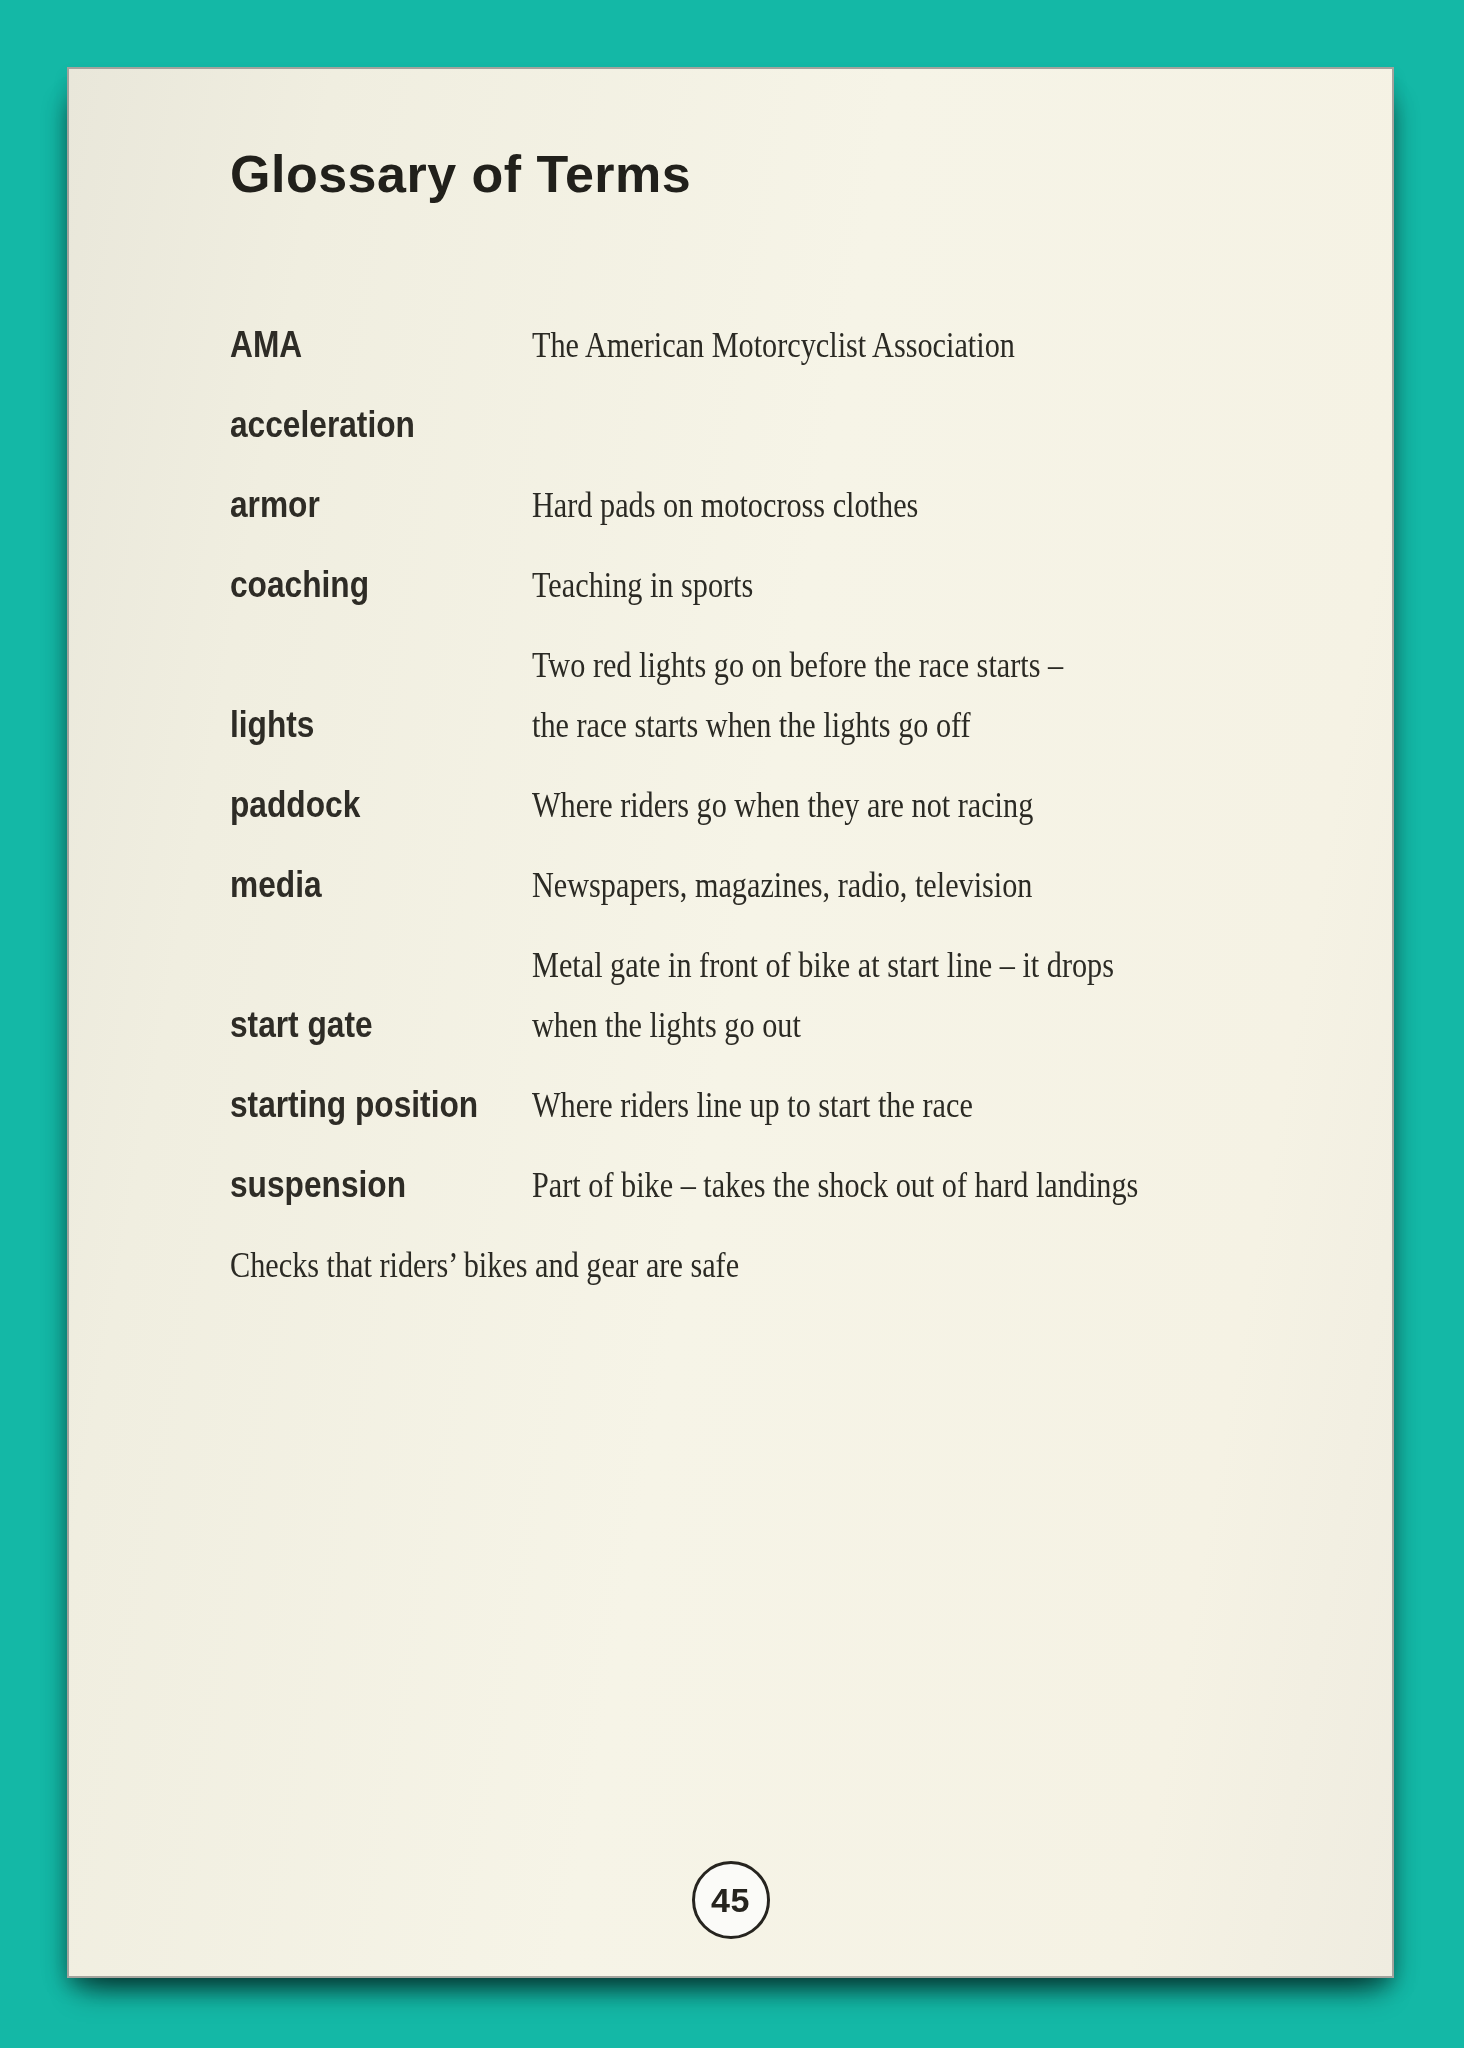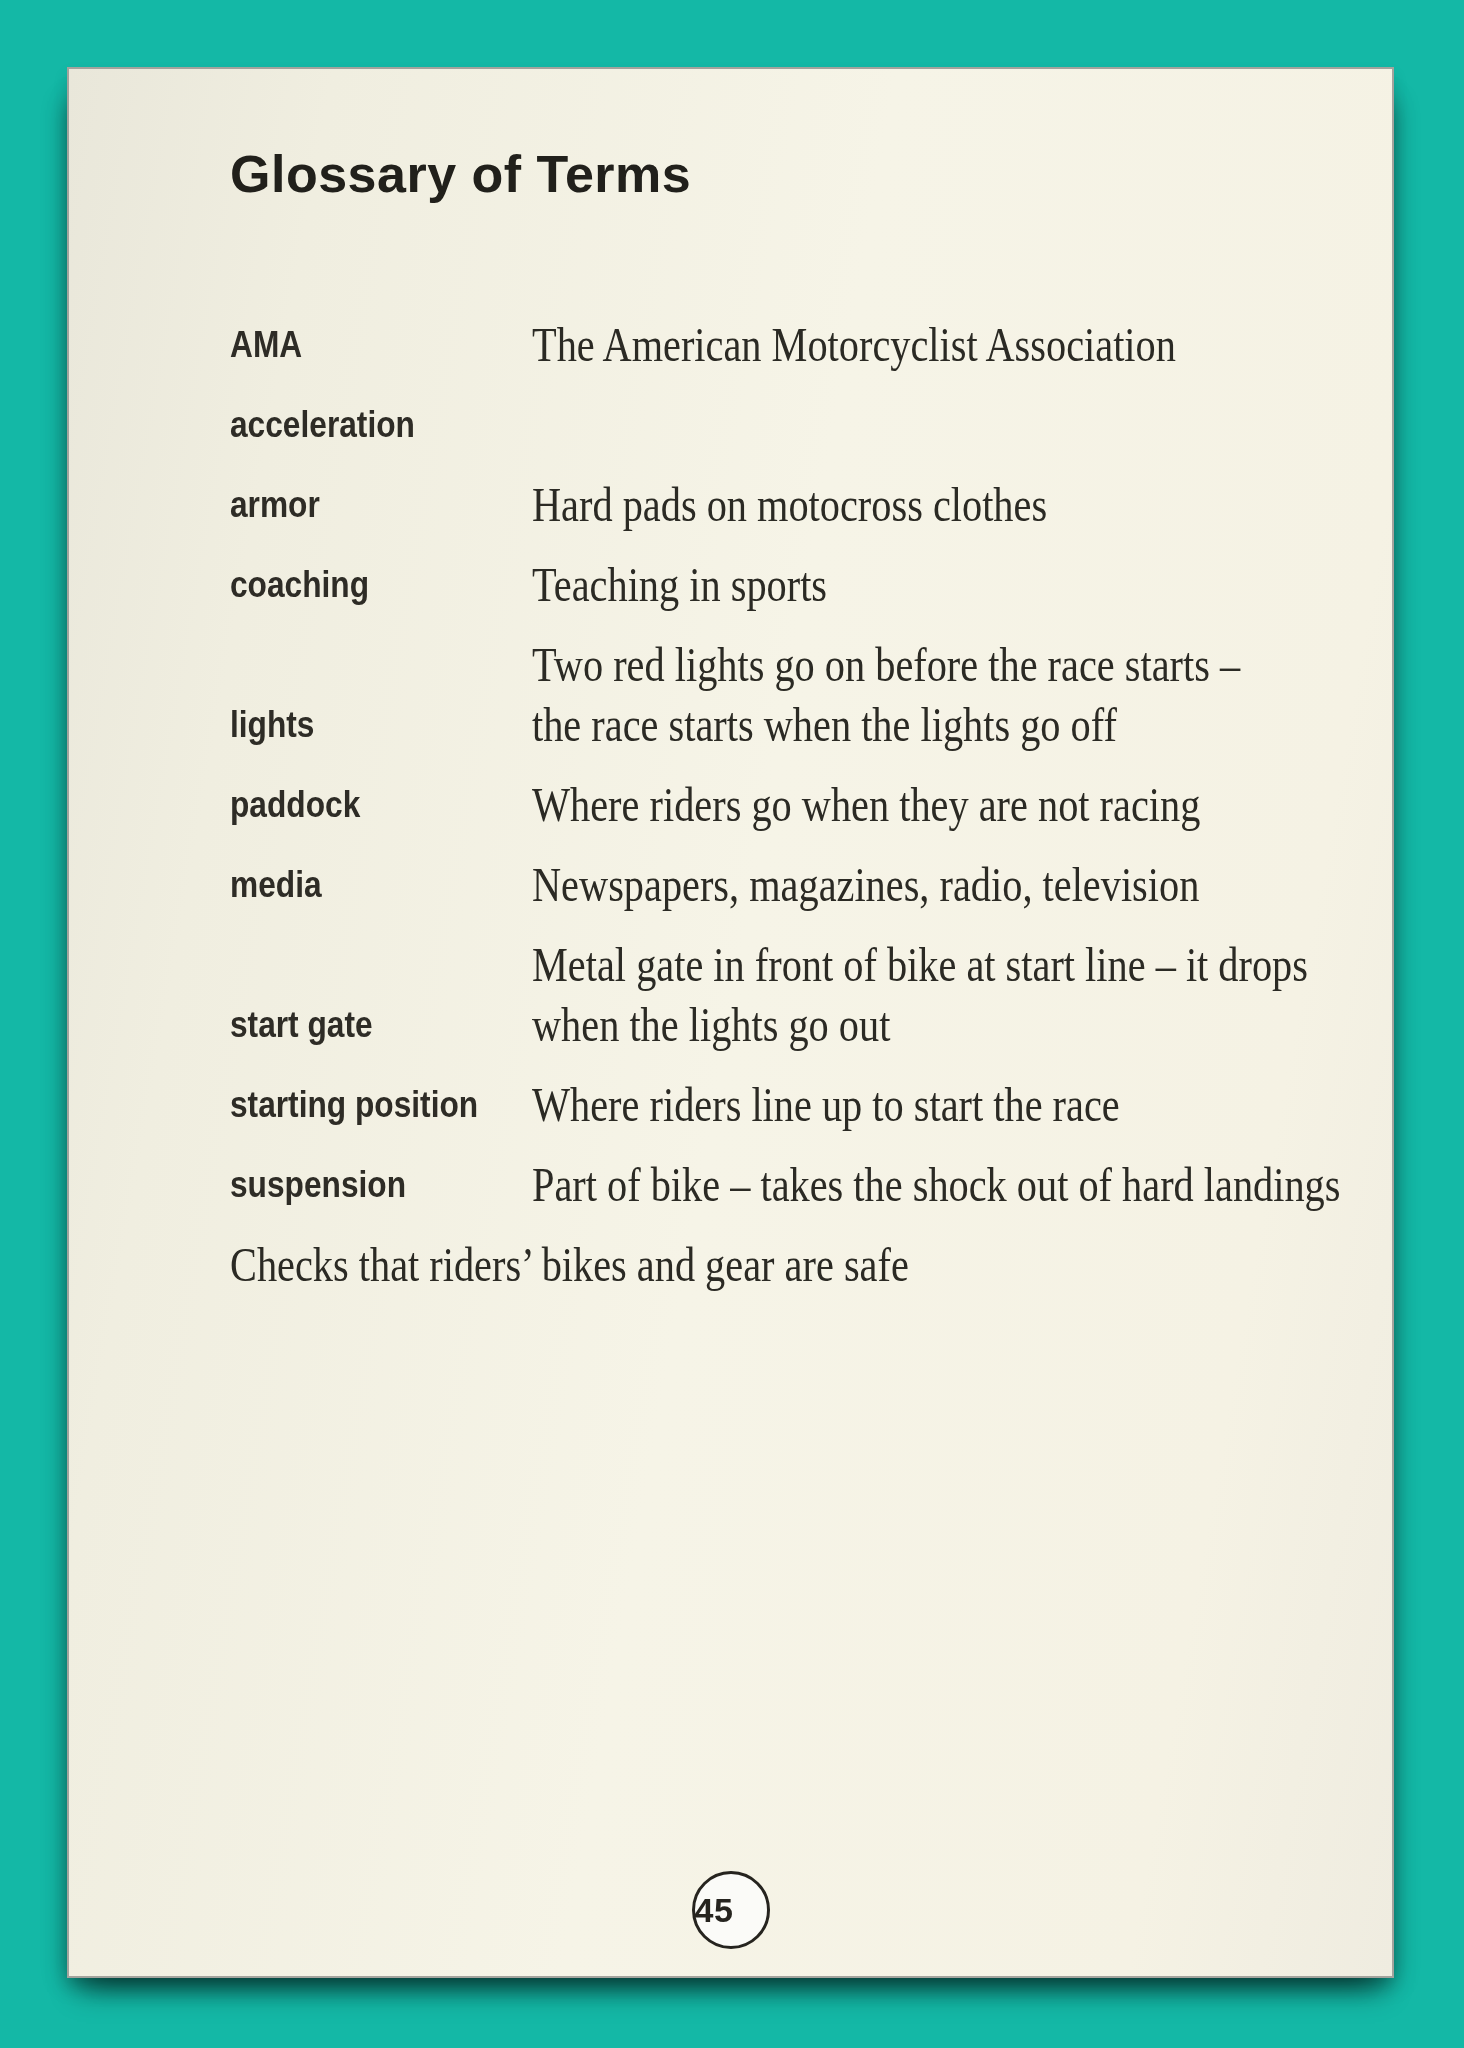--- a/index.html
+++ b/index.html
@@ -65,41 +65,42 @@
     transform: scaleX(0.88);
     transform-origin: 0 50%;
   }
   .defs {
     flex: 1 1 auto;
     min-width: 0;
   }
   .def-line {
     line-height: 60px;
     font-family: "Liberation Serif", serif;
-    font-size: 48px;
+    font-size: 36px;
     color: #2b2a24;
     white-space: nowrap;
   }
   .def-line-inner {
     display: inline-block;
     transform: scaleX(0.84);
     transform-origin: 0 50%;
   }
   .page-number {
     position: absolute;
     left: 50%;
-    bottom: 27px;
+    bottom: 37px;
     transform: translateX(-50%);
     width: 72px;
     height: 72px;
     border: 3px solid #26241f;
     border-radius: 50%;
     background: #fbfbf8;
     display: flex;
     align-items: center;
+    justify-content: center;
   }
   .page-number span {
     font-family: "Liberation Sans", sans-serif;
     font-weight: 700;
     font-size: 34px;
     color: #26241f;
     letter-spacing: 0.5px;
   }
 </style>
 </head>

